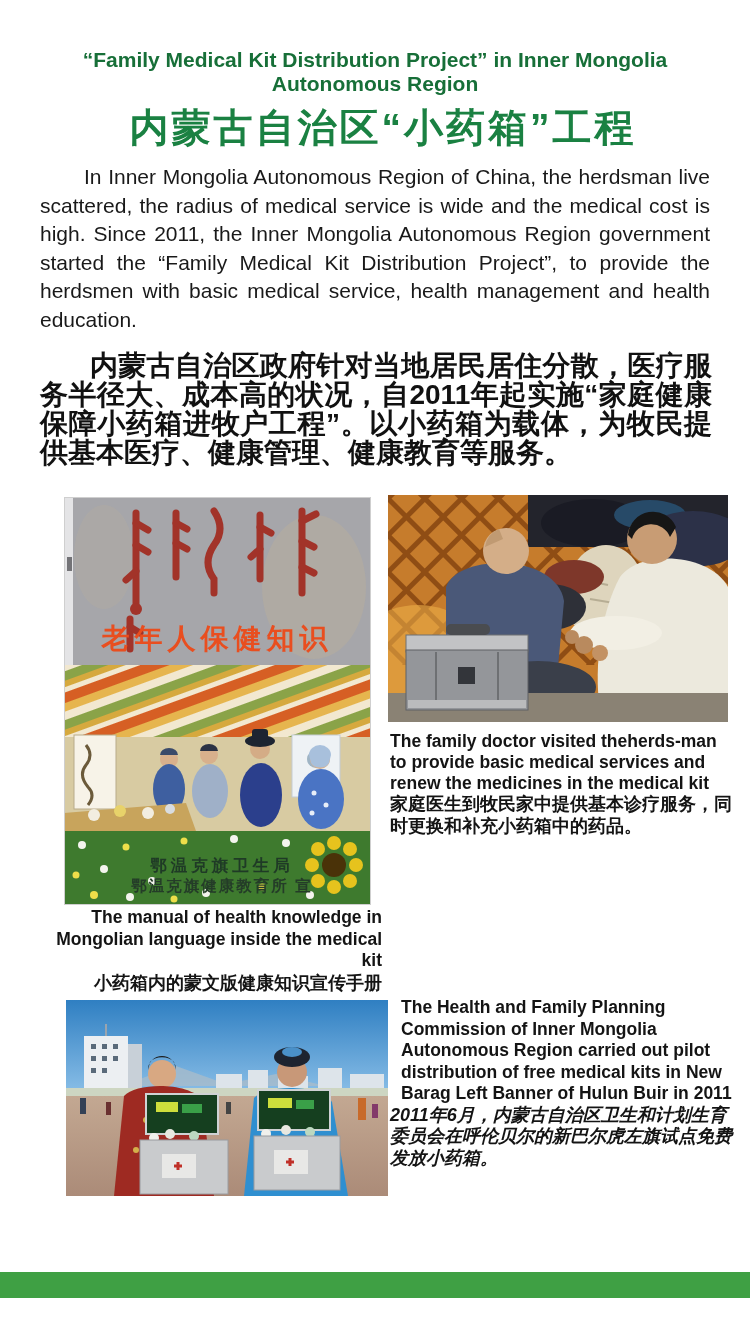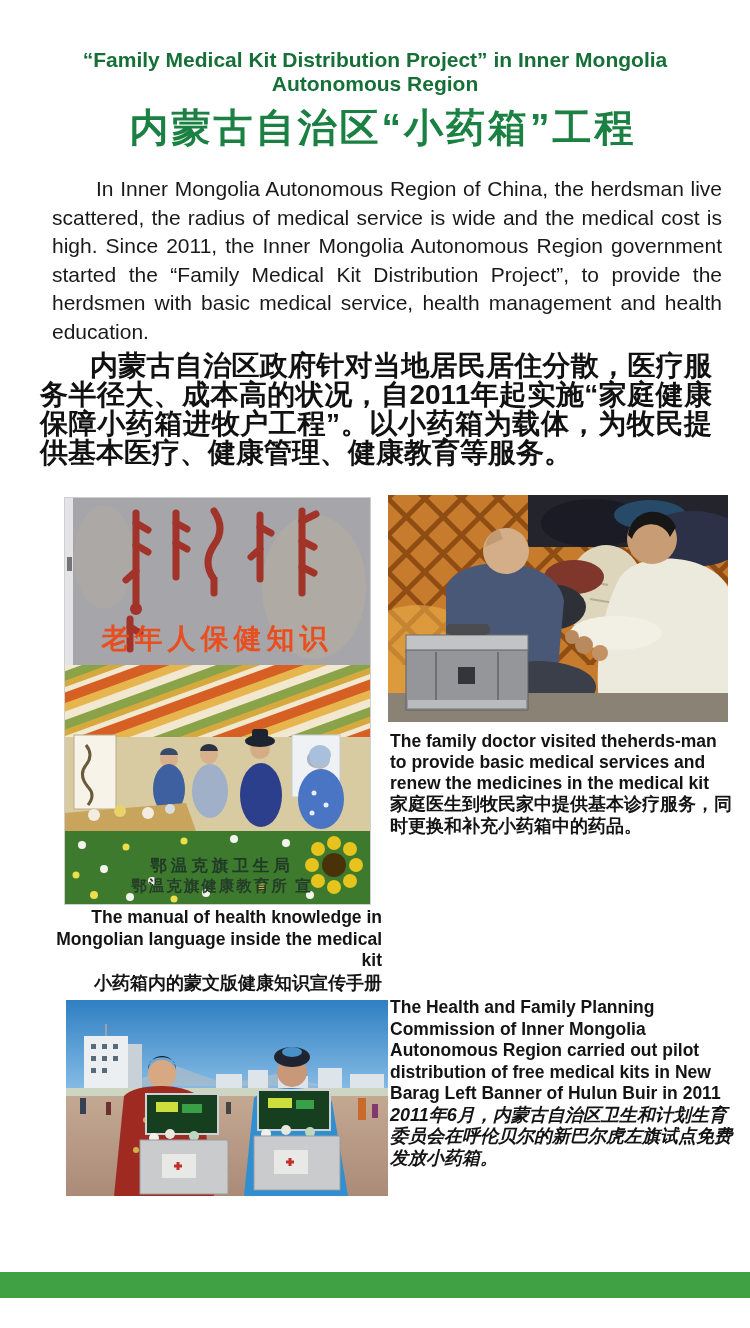--- a/index.html
+++ b/index.html
@@ -11,42 +11,42 @@
     position:absolute;top:48px;left:50%;transform:translateX(-50%);
     width:640px;text-align:center;font-size:21px;line-height:24px;font-weight:bold;
     color:#176f38;margin:0;
   }
   .title-zh{
     position:absolute;top:98px;left:0;width:750px;text-align:center;
     font-size:39px;line-height:44px;font-weight:bold;letter-spacing:3px;
     color:#1a8142;margin:8px;
   }
   .intro-en{
-    position:absolute;top:163px;left:40px;width:670px;margin:12px;
+    position:absolute;top:163px;left:40px;width:670px;margin:0;
     font-size:21px;line-height:28.5px;text-align:justify;text-indent:44px;color:#191919;
   }
   .intro-zh{
     position:absolute;top:351px;left:40px;width:672px;margin:0;
     font-size:28px;line-height:29px;font-weight:bold;text-align:justify;text-indent:50px;color:#111;
   }
   .photo{position:absolute;display:block;}
   .photo svg{display:block;}
   #photo-manual{left:64px;top:497px;width:307px;height:464px;}
   #photo-doctor{left:388px;top:495px;width:340px;height:227px;}
   #photo-plaza{left:66px;top:1000px;width:322px;height:196px;}
   .caption{position:absolute;font-weight:bold;color:#141414;}
   .caption p{margin:0;}
   .cap-doctor{left:390px;top:731px;width:345px;}
   .cap-doctor .en{font-size:17.5px;line-height:21px;}
   .cap-doctor .zh{font-size:18px;line-height:21.5px;}
   .cap-manual{left:40px;top:907px;width:342px;text-align:right;}
   .cap-manual .en{font-size:17.5px;line-height:21.5px;}
   .cap-manual .zh{font-size:18px;line-height:22px;}
   .cap-pilot{left:390px;top:997px;width:345px;}
-  .cap-pilot .en{font-size:17.5px;line-height:21.5px;}
+  .cap-pilot .en{font-size:17.5px;line-height:21.5px;margin-left:11px;}
   .cap-pilot .zh{font-size:18px;line-height:21.5px;font-style:italic;}
   .footer-bar{
     position:absolute;left:0;top:1272px;width:750px;height:26px;background:#3fa044;
   }
   svg text{font-family:"Liberation Sans", sans-serif;}
 </style>
 </head>
 <body>
 
 <div class="page">

